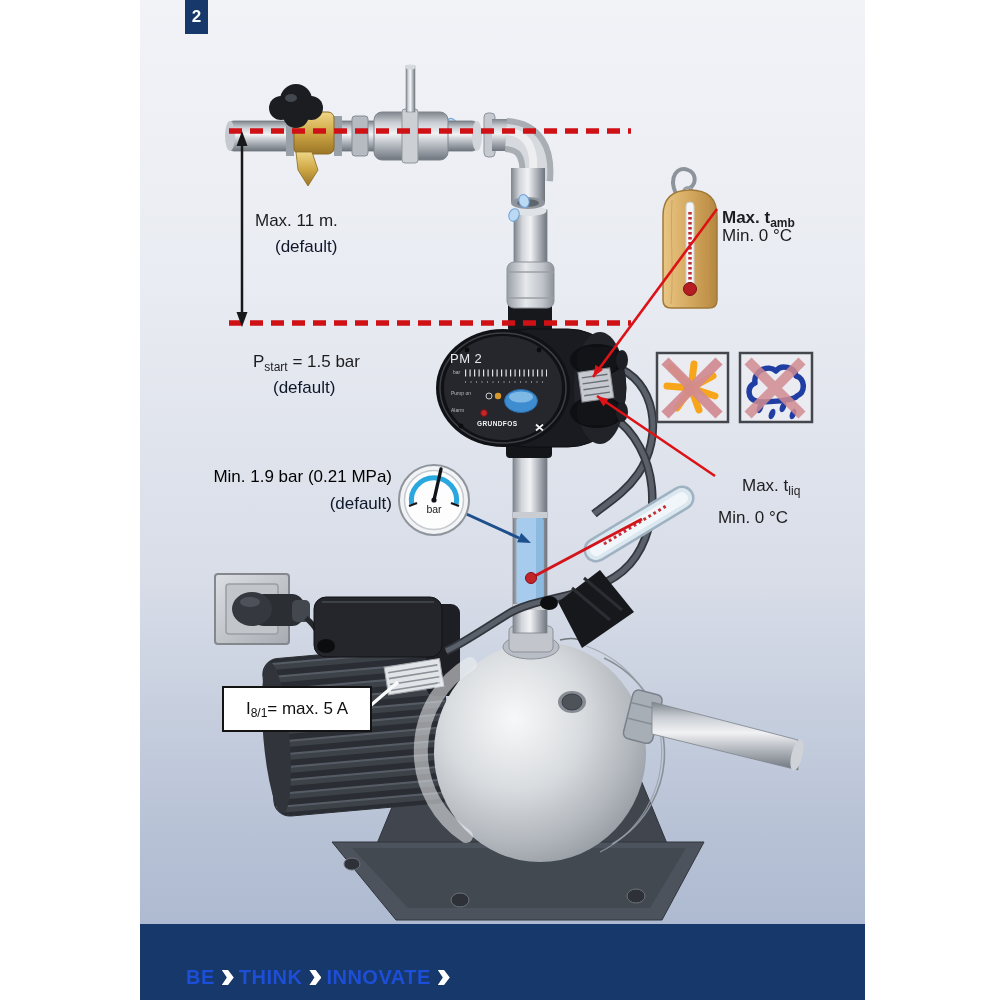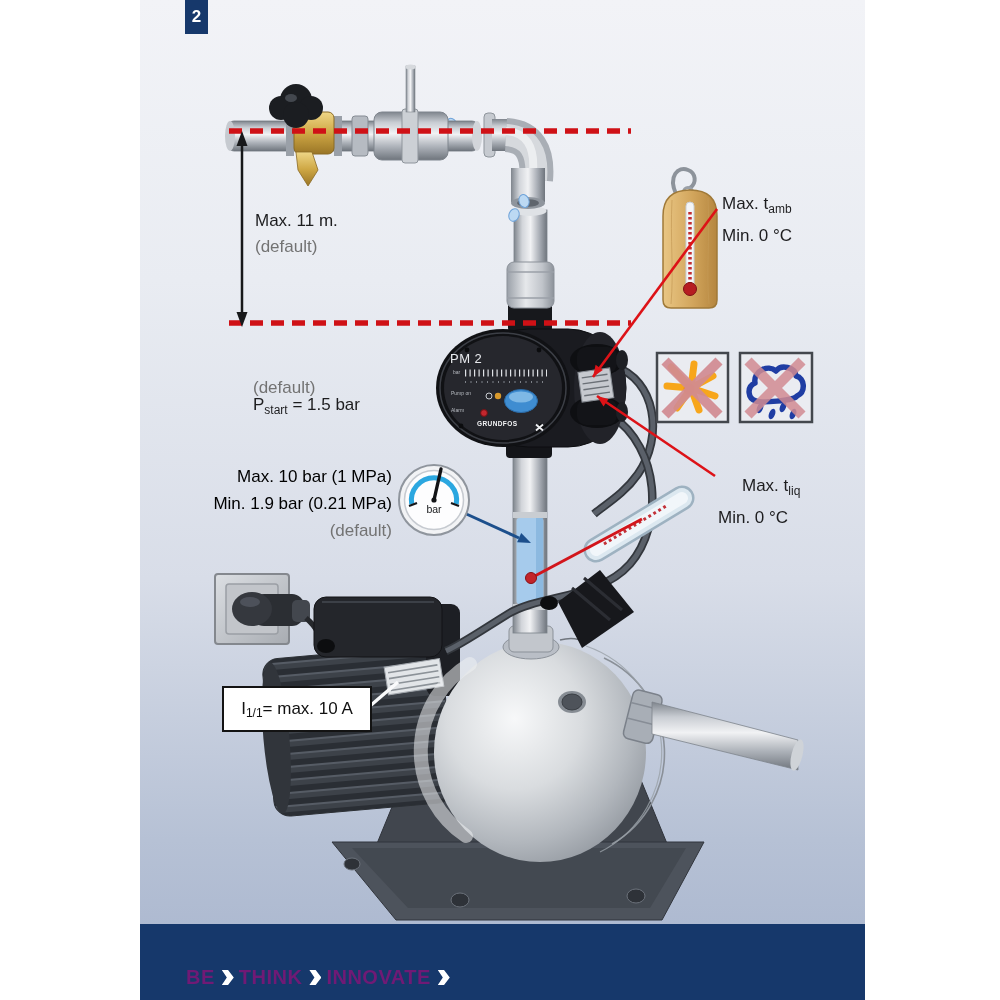--- a/index.html
+++ b/index.html
@@ -5,28 +5,28 @@
   html,body{margin:0;padding:0}
   body{width:1000px;height:1000px;background:#ffffff;position:relative;overflow:hidden;
        font-family:"Liberation Sans",sans-serif;}
   .content-bg{position:absolute;left:140px;top:0;width:725px;height:1000px;
        background:linear-gradient(180deg,#f2f3f7 0%,#e9ecf2 28%,#d8dde8 58%,#b6c1d5 84%,#a7b4cd 100%);}
   .banner{position:absolute;left:140px;top:924px;width:725px;height:76px;background:#16386b;}
   .pagenum{position:absolute;left:185px;top:0;width:23px;height:34px;background:#16386b;color:#fff;
        font-size:17px;font-weight:bold;display:flex;align-items:center;justify-content:center;}
   svg.art{position:absolute;left:0;top:0;width:1000px;height:1000px;}
   .lbl{position:absolute;color:#1d1d1f;font-size:17px;white-space:nowrap;}
-  .blue{color:#737373;}
+  .blue{color:#0f172a;margin-left:20px;}
   .sb{font-size:12px;position:relative;top:4px;}
   .pressblock{position:absolute;left:178px;top:463px;width:214px;text-align:right;line-height:27px;}
   .pressblock div{font-size:17px;}
   .ibox{position:absolute;left:222px;top:686px;width:146px;height:42px;background:#ffffff;
        border:2px solid #131313;display:flex;align-items:center;justify-content:center;
        font-size:17px;color:#111;white-space:nowrap;}
-  .tagline{position:absolute;left:186px;top:966px;color:#701a75;font-weight:bold;font-size:20px;
+  .tagline{position:absolute;left:186px;top:966px;color:#1d4ed8;font-weight:bold;font-size:20px;
        letter-spacing:.5px;white-space:nowrap;}
   .chev{display:inline-block;width:12px;height:15px;background:#fff;margin:0 5px 0 7px;
        clip-path:polygon(0 0,52% 0,100% 50%,52% 100%,0 100%,42% 50%);transform:translateY(1px);}
   .t-pm2{position:absolute;left:450px;top:351px;font-size:13px;color:#e8eaee;letter-spacing:.5px;}
   .t-scaleunit{position:absolute;left:453px;top:369px;font-size:5px;color:#b7bbc1;}
   .t-pumpon{position:absolute;left:451px;top:390px;font-size:5px;color:#b7bbc1;}
   .t-alarm{position:absolute;left:451px;top:407px;font-size:5px;color:#b7bbc1;}
   .t-brand{position:absolute;left:477px;top:420px;font-size:6.5px;font-weight:bold;color:#f2f3f5;letter-spacing:.4px;}
   .t-bar{position:absolute;left:414px;top:503px;width:40px;text-align:center;font-size:10.5px;color:#17181a;}
 </style>
@@ -333,45 +333,44 @@
   </g>
 
   <path d="M370,706 L398,682" stroke="#fafbfc" stroke-width="3.4"></path>
 </svg>
 
 <div class="pagenum">2</div>
 
 <div class="lbl" style="left:255px;top:211px;">Max. 11 m.</div>
 <div class="lbl blue" style="left:255px;top:237px;">(default)</div>
 
-<div class="lbl" style="left:253px;top:352px;margin-top:43px;">
+<div class="lbl" style="left:253px;top:352px;">
   <span>P</span><span class="sb">start</span><span> = 1.5 bar</span>
 </div>
 <div class="lbl blue" style="left:253px;top:378px;">(default)</div>
 
 <div class="pressblock">
-  <div>Max. 10 bar (1 MPa)</div>
   <div>Min. 1.9 bar (0.21 MPa)</div>
   <div class="blue">(default)</div>
 </div>
 
-<div class="lbl" style="left:722px;top:194px;">
+<div class="lbl" style="left:722px;top:208px;font-weight:bold;">
   <span>Max. t</span><span class="sb">amb</span>
 </div>
 <div class="lbl" style="left:722px;top:226px;">Min. 0 °C</div>
 
 <div class="lbl" style="left:718px;top:476px;margin-left:24px;">
   <span>Max. t</span><span class="sb">liq</span>
 </div>
 <div class="lbl" style="left:718px;top:508px;">Min. 0 °C</div>
 
 <div class="ibox">
   <span>I</span>
-    <span class="sb">1/1</span>
-    <span> = max. 10 A</span>
+    <span class="sb">8/1</span>
+    <span> = max. 5 A</span>
 </div>
 
 <div class="t-pm2">PM 2</div>
 <div class="t-scaleunit">bar</div>
 <div class="t-pumpon">Pump on</div>
 <div class="t-alarm">Alarm</div>
 <div class="t-brand">GRUNDFOS</div>
 <div class="t-bar">bar</div>
 
 <div class="banner"></div>

